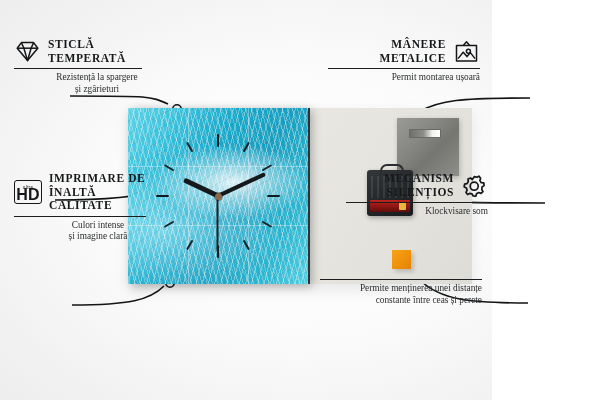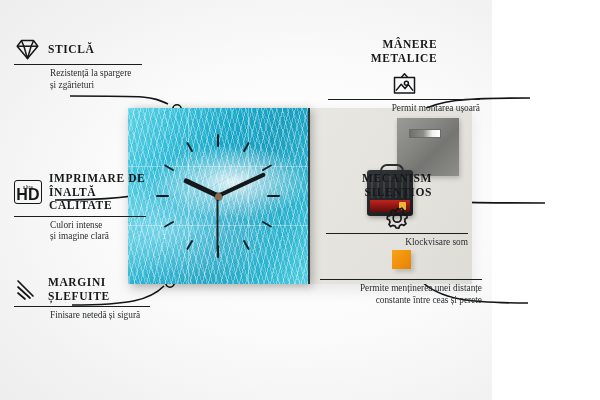--- a/index.html
+++ b/index.html
@@ -123,22 +123,22 @@
   .callout .title{
     font-weight:700;letter-spacing:.6px;color:#16181a;
     font-size:11.5px;line-height:13.5px;text-transform:uppercase;
   }
   .callout .rule{height:1.4px;background:#1b1d1f;margin:3px 0 3px;}
   .callout .sub{
     font-size:9.3px;line-height:11.2px;color:#2b2d2f;
   }
   .left  .head{justify-content:flex-start;}
   .left  .title{text-align:left;}
-  .left  .sub{text-align:left;margin-left:36px;}
-  .right .head{justify-content:flex-end;flex-direction:column;}
+  .left  .sub{text-align:center;margin-left:36px;}
+  .right .head{justify-content:flex-end;flex-direction:row;}
   .right .title{text-align:right;}
   .right .sub{text-align:right;}
 
   .ico{flex:0 0 auto;display:block;}
   .hd-badge{
     flex:0 0 auto;width:26px;height:22px;border:1.6px solid #141618;border-radius:3px;
     display:flex;flex-direction:column;align-items:center;justify-content:center;
     font-family:"Liberation Sans",sans-serif;color:#141618;
   }
   .hd-badge .u{font-size:4.6px;letter-spacing:.3px;line-height:5px;}
@@ -245,20 +245,21 @@
     <div class="head">
       <svg class="ico" width="27" height="23" viewBox="0 0 27 23">
         <g fill="none" stroke="#141618" stroke-width="1.5" stroke-linejoin="round">
           <path d="M3.2,8.2 L13.5,20.6 L23.8,8.2 L19.6,2.6 L7.4,2.6 Z"></path>
           <path d="M3.2,8.2 L23.8,8.2"></path>
           <path d="M7.4,2.6 L9.9,8.2 L13.5,20.6 L17.1,8.2 L19.6,2.6"></path>
         </g>
       </svg>
       <div>
         <div class="title">STICLĂ</div>
+        <div class="title">TEMPERATĂ</div>
       </div>
     </div>
     <div class="rule" style="width:128px"></div>
     <div class="sub">Rezistență la spargere</div>
     <div class="sub">și zgârieturi</div>
   </div>
 
   <div class="callout left" style="left:14px;top:172px;width:132px">
     <div class="head">
       <div class="hd-badge">
@@ -268,58 +269,41 @@
       <div>
         <div class="title">IMPRIMARE DE</div>
         <div class="title">ÎNALTĂ CALITATE</div>
       </div>
     </div>
     <div class="rule" style="width:132px"></div>
     <div class="sub">Culori intense</div>
     <div class="sub">și imagine clară</div>
   </div>
 
-  <div class="callout left" style="left:14px;top:276px;width:136px">
-    <div class="head">
-      <svg class="ico" width="27" height="23" viewBox="0 0 27 23">
-        <g stroke="#141618" stroke-width="1.7" stroke-linecap="round">
-          <path d="M4,3 L19,18"></path>
-          <path d="M4,9 L16,20"></path>
-          <path d="M4,15 L11,21"></path>
-        </g>
-      </svg>
-      <div>
-        <div class="title">MARGINI</div>
-        <div class="title">ȘLEFUITE</div>
-      </div>
-    </div>
-    <div class="rule" style="width:136px"></div>
-    <div class="sub">Finisare netedă și sigură</div>
-  </div>
 
   <div class="callout right" style="right:12px;top:38px;width:152px">
     <div class="head">
       <div>
         <div class="title">MÂNERE</div>
         <div class="title">METALICE</div>
       </div>
       <svg class="ico" width="27" height="24" viewBox="0 0 27 24">
         <g fill="none" stroke="#141618" stroke-width="1.5" stroke-linejoin="round">
           <path d="M10.5,5.2 L13.5,1.8 L16.5,5.2"></path>
           <rect x="3.5" y="5.4" width="20" height="15.6"></rect>
           <path d="M5,18.6 L10.2,12.2 L14,16.6 L17.4,12.6 L22,18.6"></path>
           <circle cx="15.4" cy="11.2" r="2"></circle>
         </g>
       </svg>
     </div>
     <div class="rule" style="width:152px;margin-left:auto"></div>
     <div class="sub">Permit montarea ușoară</div>
   </div>
 
-  <div class="callout right" style="right:24px;top:172px;width:142px">
+  <div class="callout right" style="right:4px;top:172px;width:142px">
     <div class="head">
       <div>
         <div class="title">MECANISM</div>
         <div class="title">SILENȚIOS</div>
       </div>
       <svg class="ico" width="27" height="24" viewBox="0 0 27 24">
         <g fill="none" stroke="#141618" stroke-width="1.7" stroke-linejoin="round">
           <path d="M13.5,2.6 L16,3.3 L17.9,2.1 L19.6,4.2 L18.9,6.6 L20.3,8.7 L22.8,8.9 L23.1,11.6
                    L21,13 L20.8,15.5 L22,17.6 L20,19.4 L17.7,18.5 L15.5,19.7 L14.9,22.1 L12.2,22
                    L11,19.9 L8.6,19.4 L6.6,20.5 L5,18.4 L6.1,16.2 L5.3,13.9 L3.1,12.8 L3.6,10.1

